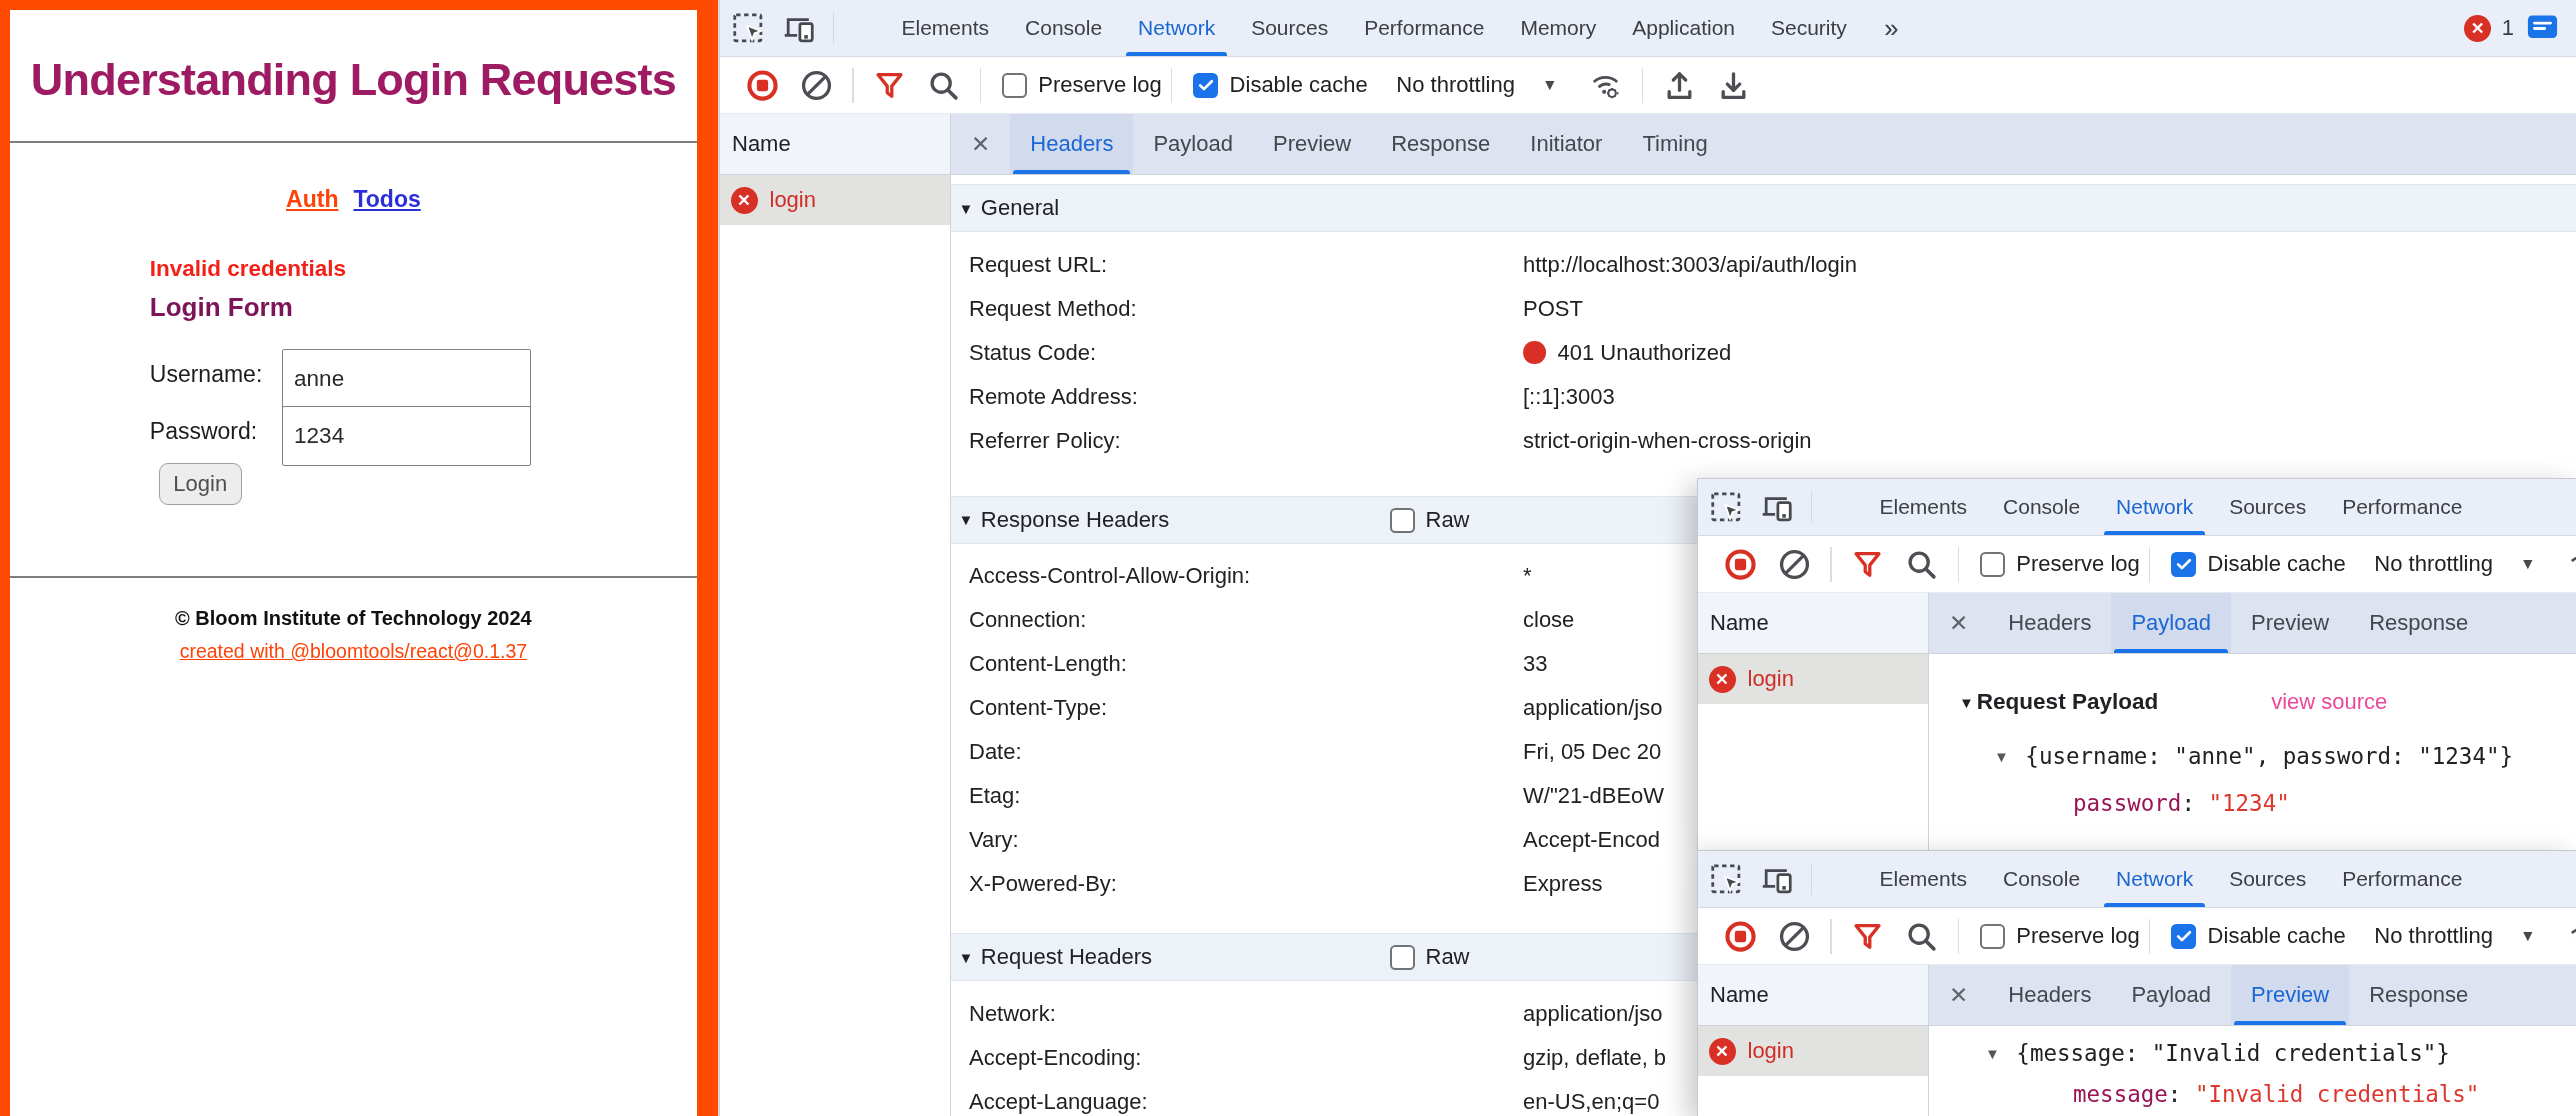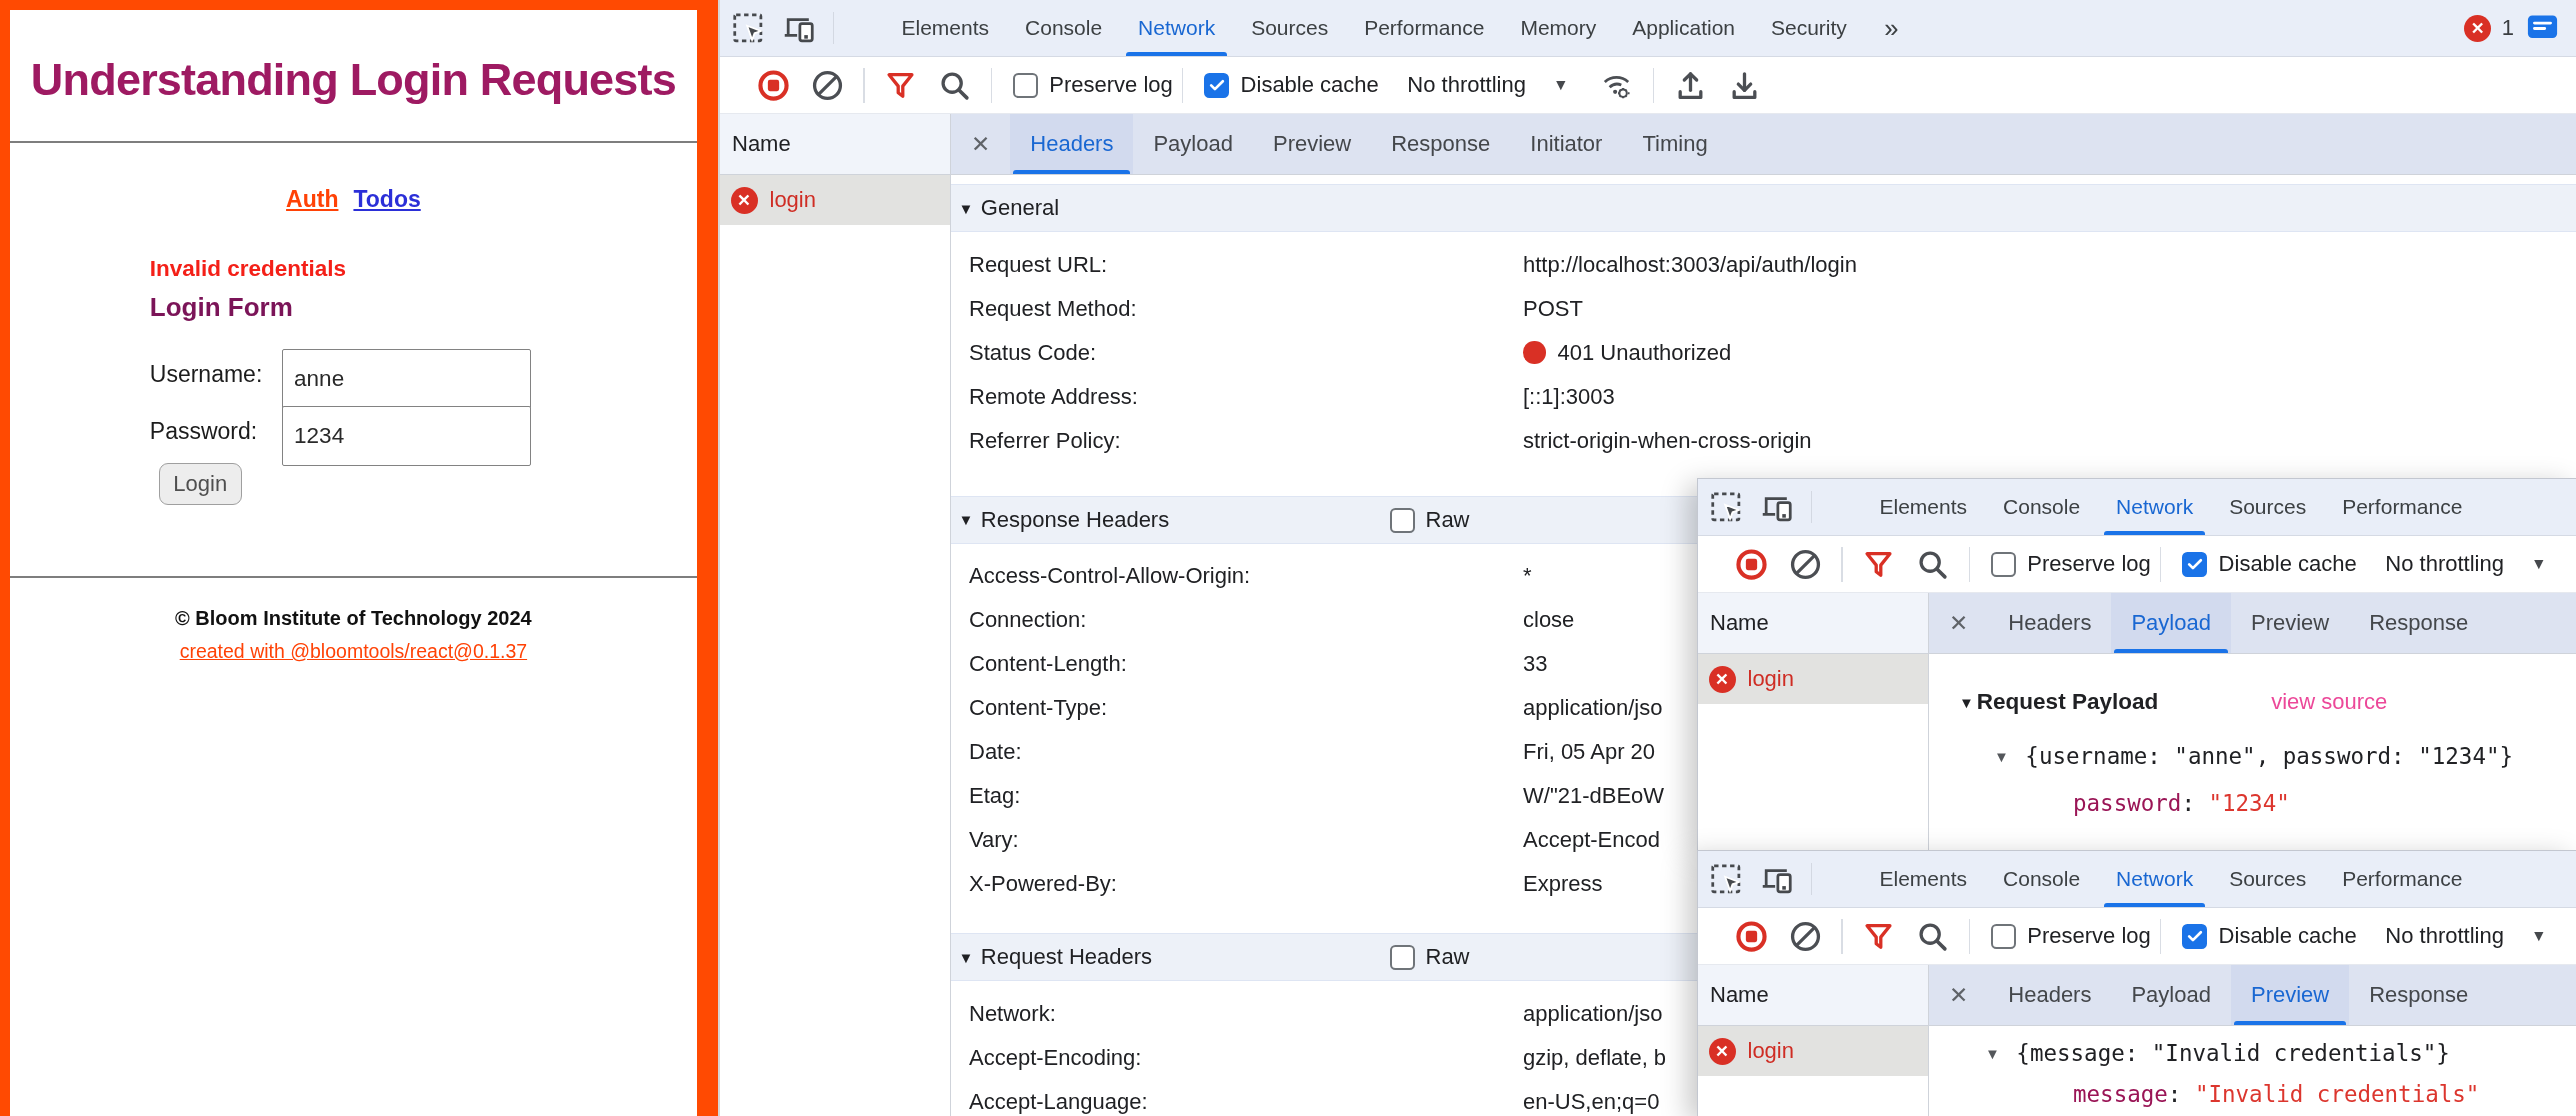--- a/index.html
+++ b/index.html
@@ -59,21 +59,21 @@
     height: 4.5px; border-radius: 3px 3px 0 0; background: #1a73e8; }
   .dt-overflow { font-size: 25.5px; color: #3c4043; padding: 0 19.5px; flex: none; cursor: pointer; }
   .dt-badgewrap { margin-left: auto; display: flex; align-items: center; gap: 10.5px; flex: none; }
   .badge { width: 27px; height: 27px; border-radius: 50%; background: #d93025; color: #fff;
     font-size: 16.5px; font-weight: bold; display: flex; align-items: center; justify-content: center; }
   .badge-count { font-size: 22px; color: #3a3d40; }
   .feedback-ic svg { width: 35px; height: 35px; }
   .feedback-ic { margin-right: -16.5px; }
 
   .dt-toolbar { height: 57px; flex: none; background: #fff; border-bottom: 1.5px solid #e6e9ef;
-    display: flex; align-items: center; padding-left: 26px; overflow: hidden; }
+    display: flex; align-items: center; padding-left: 15px; overflow: hidden; }
   .dt-toolbar .ic { width: 54px; }
   .tb-div { width: 1.5px; height: 35px; background: #d9dde4; margin: 0 9px; flex: none; }
   .cb { width: 25px; height: 25px; border: 2.3px solid #6f7479; border-radius: 5.3px; background: #fff;
     flex: none; margin-left: 12px; cursor: pointer; }
   .cb.checked { background: #1a73e8; border-color: #1a73e8;
     display: flex; align-items: center; justify-content: center; }
   .cb.checked svg { width: 20px; height: 20px; }
   .tb-label { font-size: 22px; color: #202124; margin-left: 11.3px; white-space: nowrap; flex: none; }
   .throttling { margin-left: 28.5px; cursor: pointer; }
   .caret { font-size: 15.8px; color: #46494d; margin: 0 21px 0 27px; flex: none; cursor: pointer; }
@@ -352,21 +352,21 @@
             </div>
             <div class="hdr-row">
               <span class="hdr-label">Content-Type:</span>
               <span class="hdr-val">
                 <span>application/jso</span>
               </span>
             </div>
             <div class="hdr-row">
               <span class="hdr-label">Date:</span>
               <span class="hdr-val">
-                <span>Fri, 05 Apr 20</span>
+                <span>Fri, 05 Dec 20</span>
               </span>
             </div>
             <div class="hdr-row">
               <span class="hdr-label">Etag:</span>
               <span class="hdr-val">
                 <span>W/"21-dBEoW</span>
               </span>
             </div>
             <div class="hdr-row">
               <span class="hdr-label">Vary:</span>

